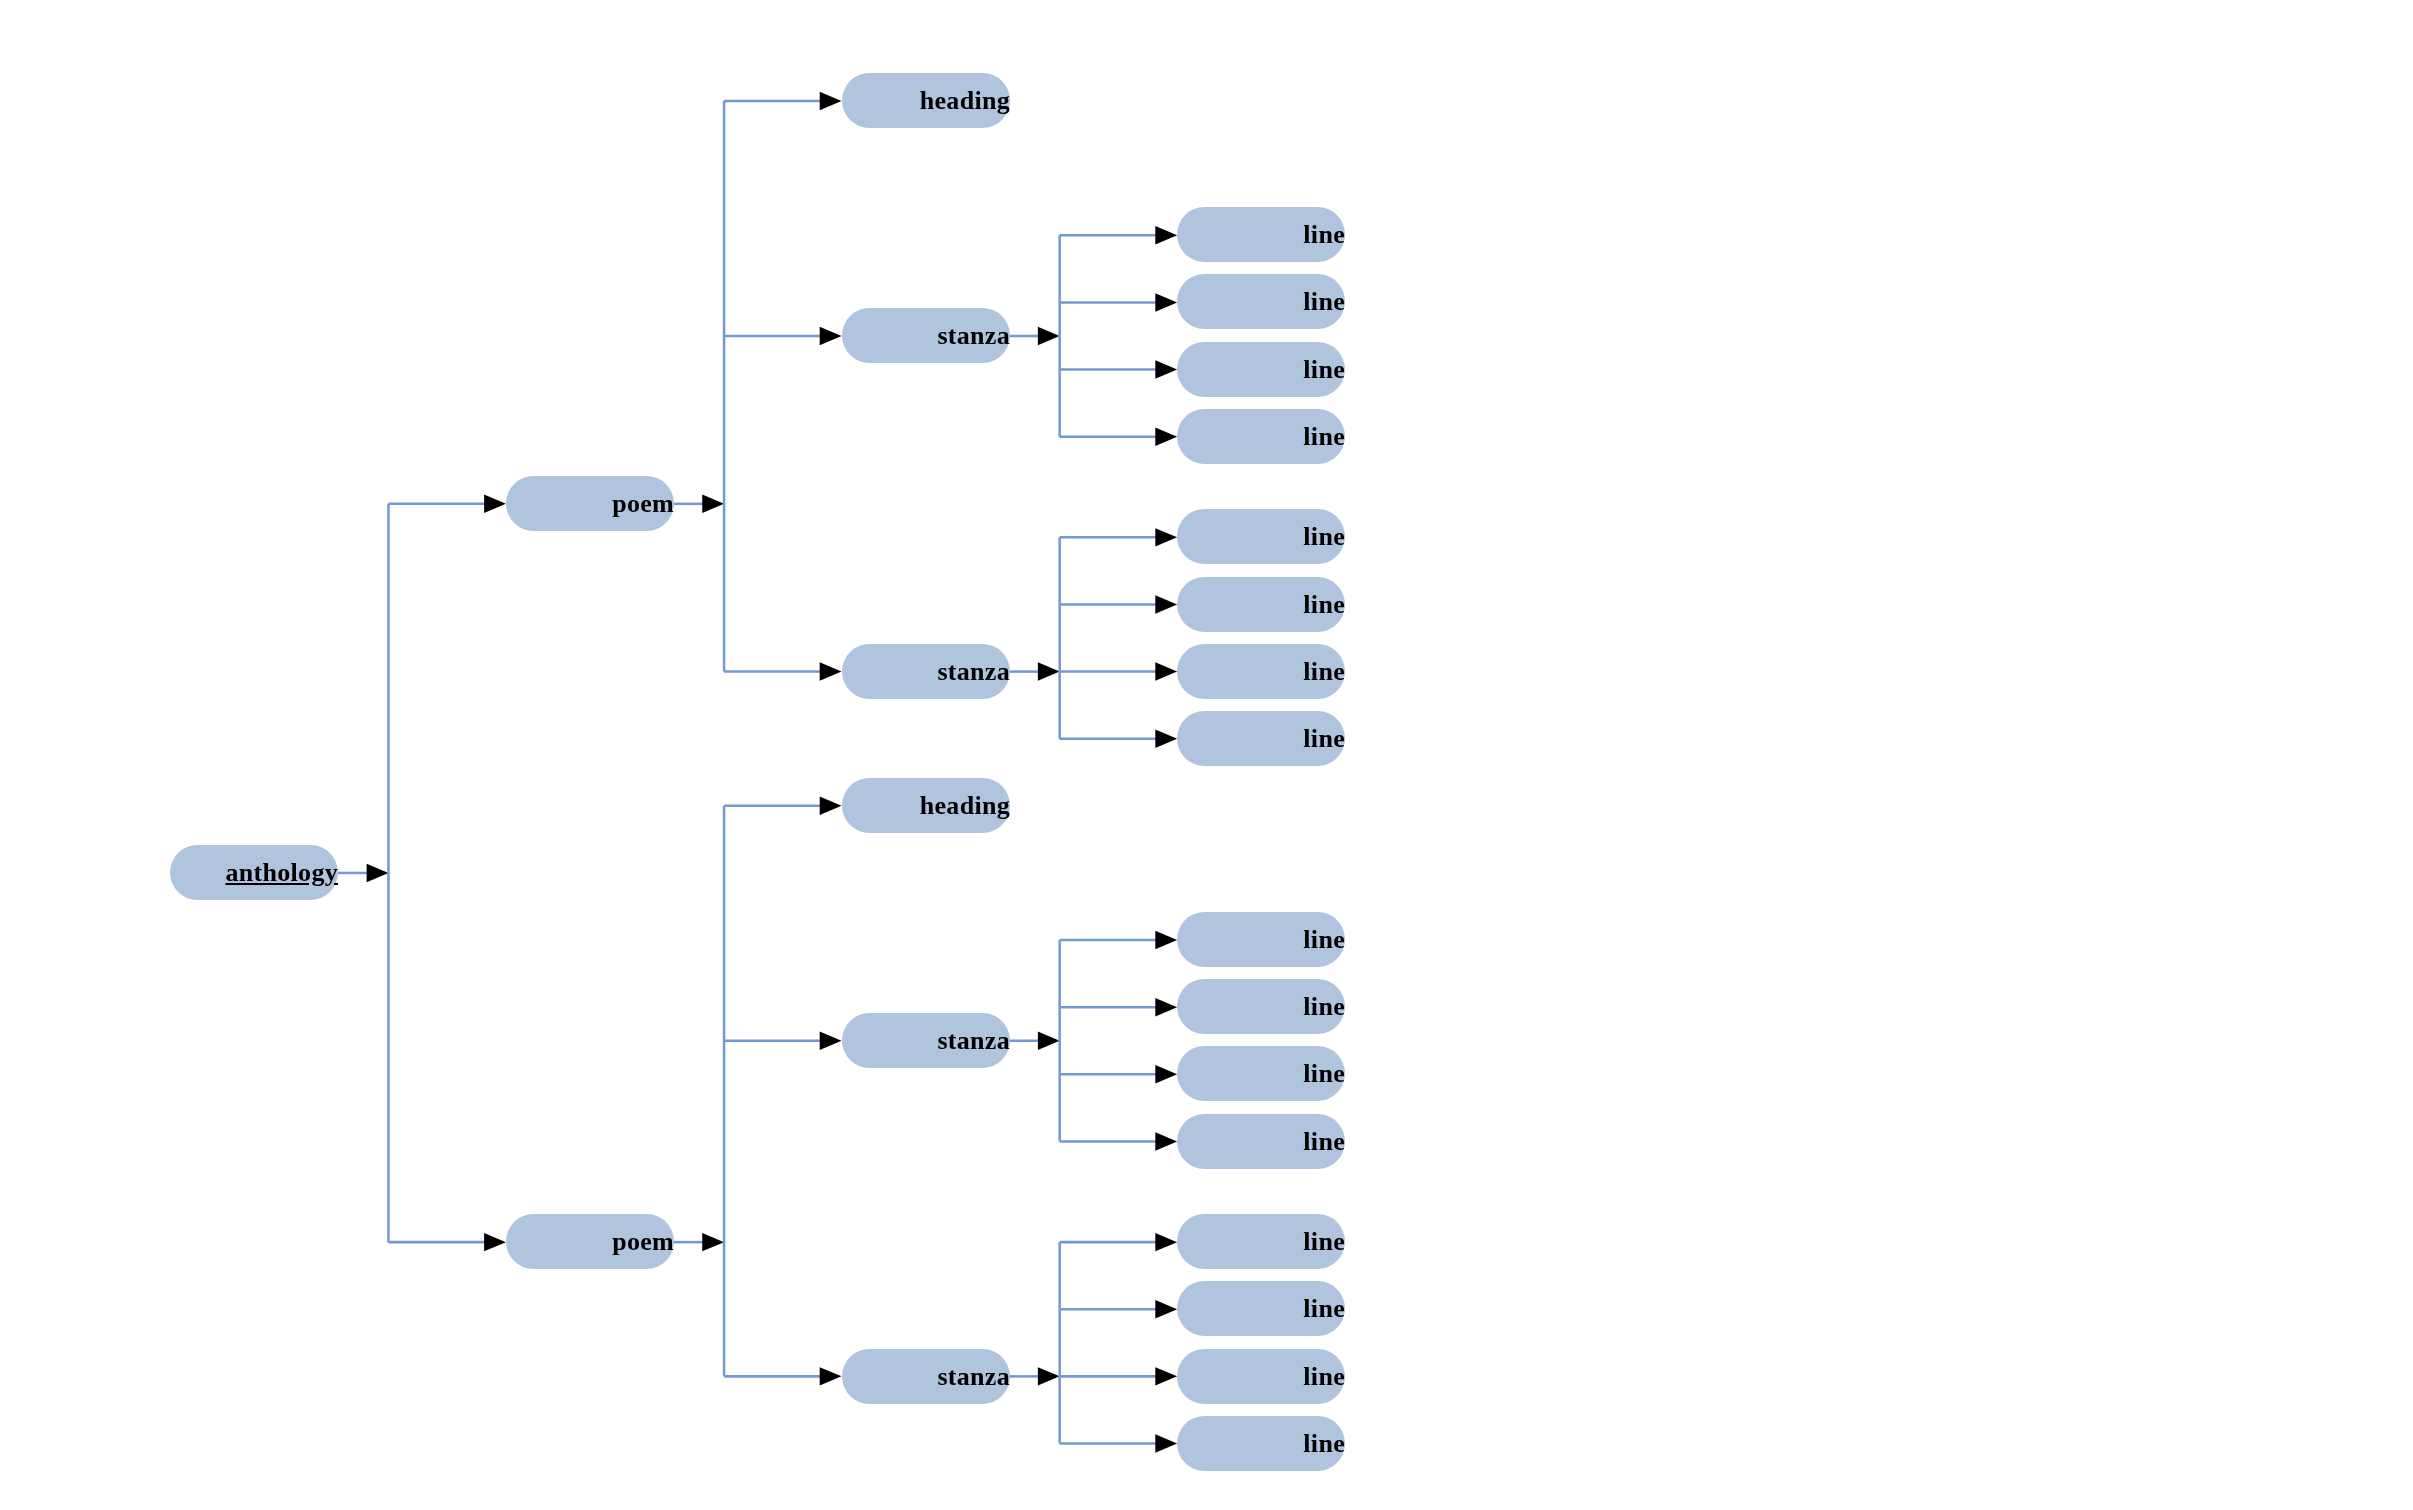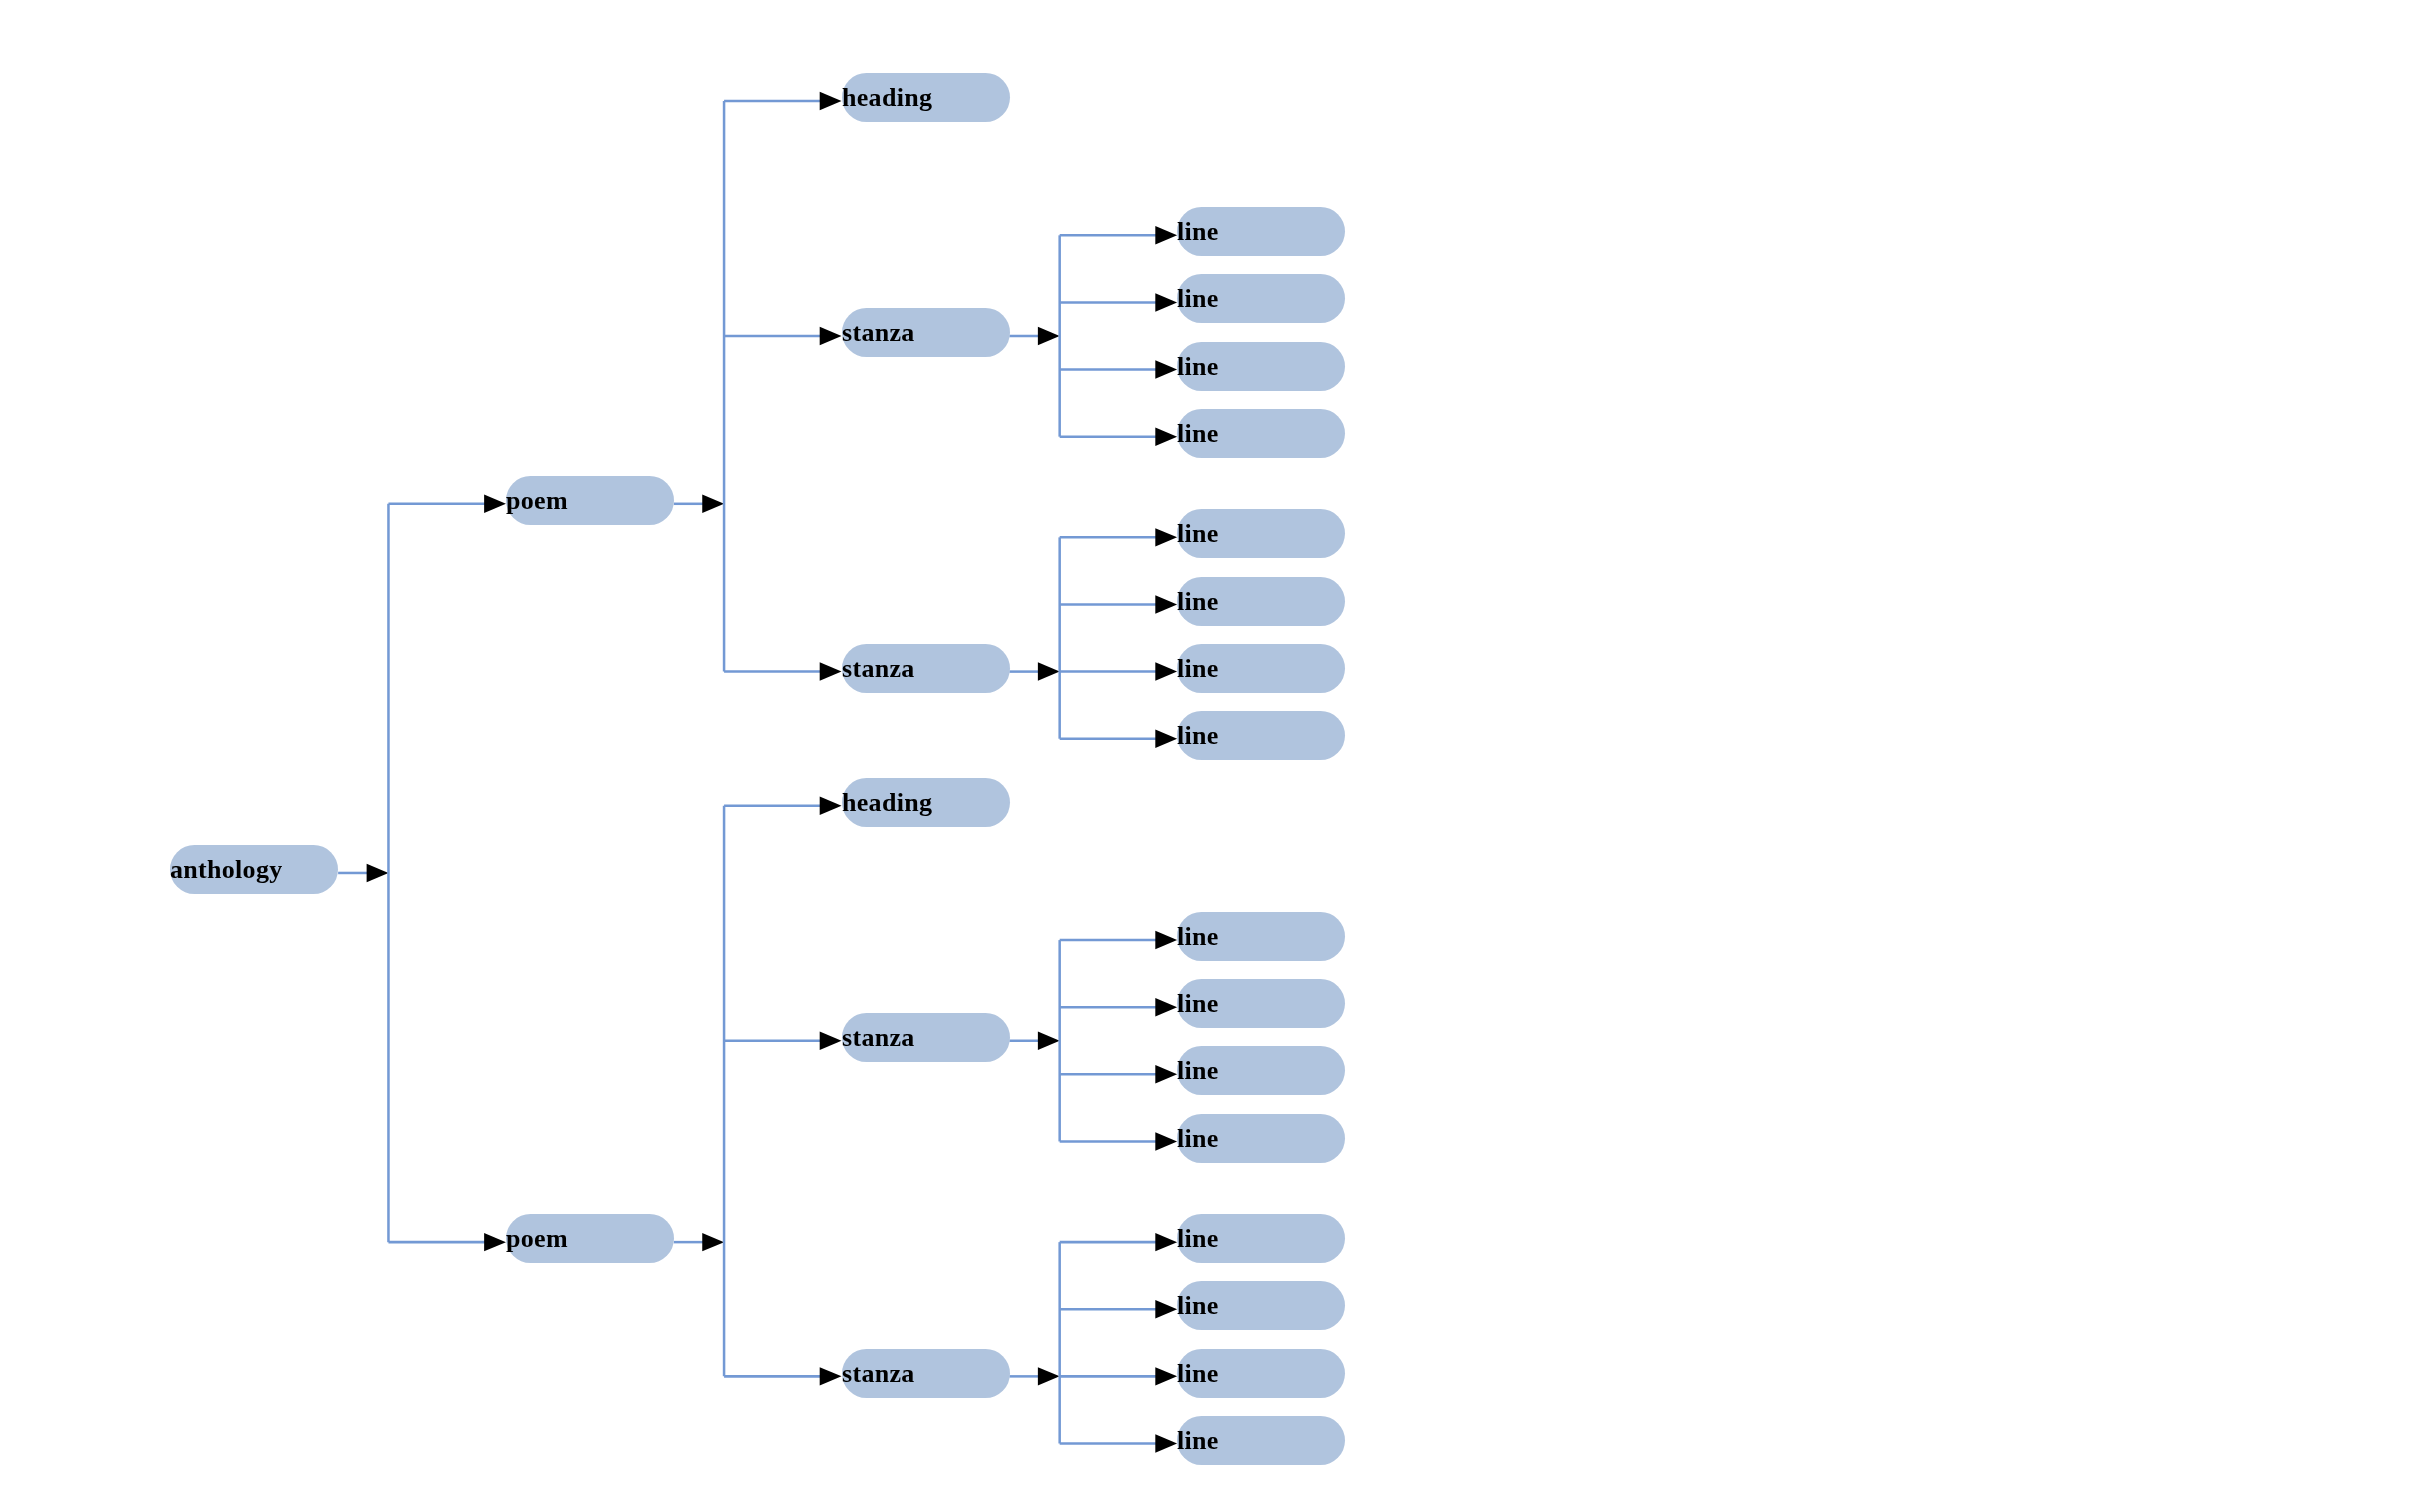--- a/index.html
+++ b/index.html
@@ -6,24 +6,24 @@
   #canvas{
     position:relative;
     width:2413px;height:1511px;
     background:#ffffff;
     overflow:hidden;
     font-family:"Liberation Serif","DejaVu Serif",serif;
   }
   #edges{position:absolute;left:0;top:0;}
   .node{
     position:absolute;
-    width:168px;height:49px;
+    width:168px;height:55px;
     border-radius:28px;
     background:var(--node-fill,#b0c4de);
-    display:flex;align-items:center;justify-content:flex-start;
+    display:flex;align-items:center;justify-content:flex-end;
     box-sizing:border-box;
   }
   .node span{
     font-weight:bold;
     font-size:26px;
     color:var(--label-text,#000000);
     letter-spacing:0.3px;
     white-space:nowrap;
   }
 </style>
@@ -95,21 +95,21 @@
       <line x1="1263" y1="1480" x2="1263" y2="1720" stroke="#7399d4" stroke-width="3"></line>
       <line x1="1263" y1="1480" x2="1379" y2="1480" stroke="#7399d4" stroke-width="3"></line>
       <polygon points="1377,1469 1377,1491 1403,1480" fill="#000000"></polygon>
       <line x1="1263" y1="1560" x2="1379" y2="1560" stroke="#7399d4" stroke-width="3"></line>
       <polygon points="1377,1549 1377,1571 1403,1560" fill="#000000"></polygon>
       <line x1="1263" y1="1640" x2="1379" y2="1640" stroke="#7399d4" stroke-width="3"></line>
       <polygon points="1377,1629 1377,1651 1403,1640" fill="#000000"></polygon>
       <line x1="1263" y1="1720" x2="1379" y2="1720" stroke="#7399d4" stroke-width="3"></line>
       <polygon points="1377,1709 1377,1731 1403,1720" fill="#000000"></polygon>
     </svg>
-<div class="node" style="left: 170px; top: 845px;">
+<div class="node" style="left: 170px; top: 845px; text-decoration: underline;">
       <span>anthology</span>
     </div>
     <div class="node" style="left: 506px; top: 476px;">
       <span>poem</span>
     </div>
     <div class="node" style="left: 842px; top: 73px;">
       <span>heading</span>
     </div>
     <div class="node" style="left: 842px; top: 308px;">
       <span>stanza</span>

